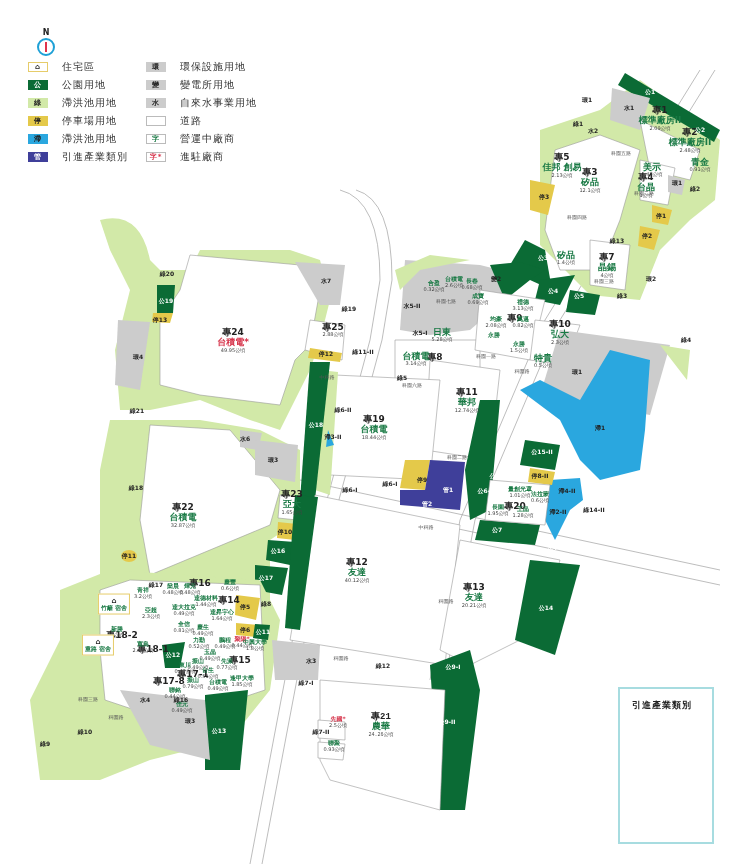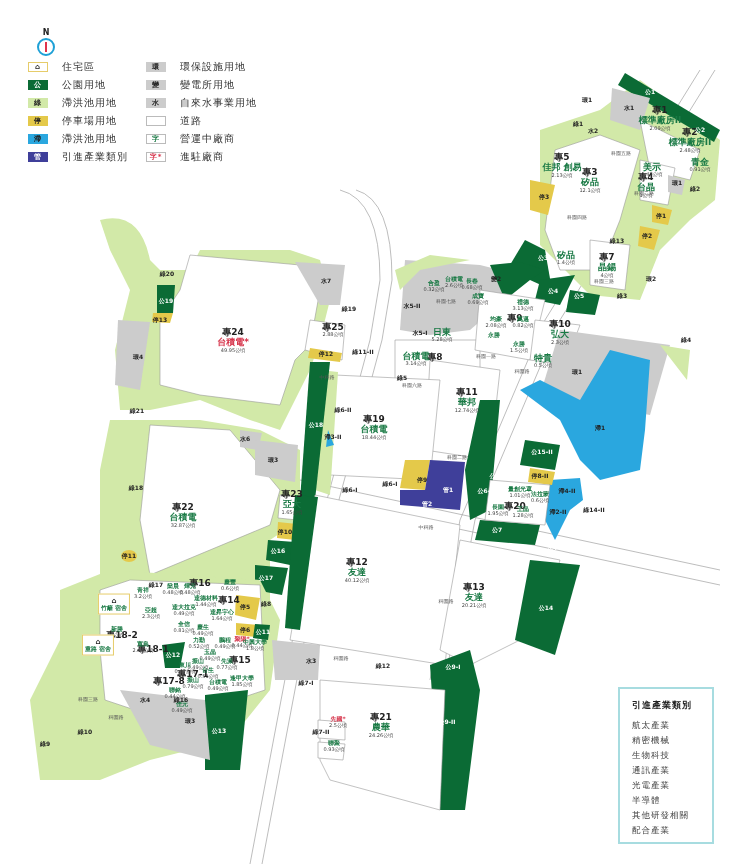--- a/index.html
+++ b/index.html
@@ -214,21 +214,21 @@
     <div class="lbl big" style="left: 474px; top: 595px;"><span>專13</span><span class="co">友達</span><span class="ar">20.21公頃</span></div>
     <div class="lbl big" style="left: 229px; top: 600px;"><span>專14</span></div>
     <div class="lbl big" style="left: 240px; top: 660px;"><span>專15</span></div>
     <div class="lbl big" style="left: 200px; top: 583px;"><span>專16</span></div>
     <div class="lbl big" style="left: 193px; top: 674px;"><span>專17-1</span></div>
     <div class="lbl big" style="left: 169px; top: 681px;"><span>專17-8</span></div>
     <div class="lbl big" style="left: 153px; top: 649px;"><span>專18-1</span></div>
     <div class="lbl big" style="left: 122px; top: 635px;"><span>專18-2</span></div>
     <div class="lbl big" style="left: 374px; top: 427px;"><span>專19</span><span class="co">台積電</span><span class="ar">18.44公頃</span></div>
     <div class="lbl big" style="left: 515px; top: 506px;"><span>專20</span></div>
-    <div class="lbl big" style="left: 381px; top: 725px;"><span>專21</span><span class="co">農華</span><span class="ar">24.26公頃</span></div>
+    <div class="lbl big" style="left: 381px; top: 725px; font-family: Liberation Mono, monospace;"><span>專21</span><span class="co">農華</span><span class="ar">24.26公頃</span></div>
     <div class="lbl big" style="left: 183px; top: 515px;"><span>專22</span><span class="co">台積電</span><span class="ar">32.87公頃</span></div>
     <div class="lbl big" style="left: 292px; top: 502px;"><span>專23</span><span class="co">亞大</span><span class="ar">1.65公頃</span></div>
     <div class="lbl big" style="left: 233px; top: 340px;"><span>專24</span><span class="co red">台積電*</span><span class="ar">49.95公頃</span></div>
     <div class="lbl big" style="left: 333px; top: 330px;"><span>專25</span><span class="ar">2.88公頃</span></div>
     <div class="lbl " style="left: 454px; top: 282px;">
       <span class="co" style="font-size: 6px;">台積電</span>
       <span class="ar">2.6公頃</span>
     </div>
     <div class="lbl " style="left: 434px; top: 286px;">
       <span class="co" style="font-size: 6px;">合盈</span>
@@ -485,23 +485,13 @@
     <div class="lbl " style="left: 426px; top: 528px; font-size: 5px; font-weight: normal; color: rgb(85, 85, 85);">中科路</div>
     <div class="lbl " style="left: 446px; top: 602px; font-size: 5px; font-weight: normal; color: rgb(85, 85, 85);">科園路</div>
     <div class="lbl " style="left: 341px; top: 659px; font-size: 5px; font-weight: normal; color: rgb(85, 85, 85);">科園路</div>
     <div class="lbl " style="left: 327px; top: 378px; font-size: 5px; font-weight: normal; color: rgb(85, 85, 85);">中科路</div>
     <div class="lbl " style="left: 88px; top: 700px; font-size: 5px; font-weight: normal; color: rgb(85, 85, 85);">科園三路</div>
     <div class="lbl " style="left: 116px; top: 718px; font-size: 5px; font-weight: normal; color: rgb(85, 85, 85);">科園路</div>
   </div>
 
 <div class="industry">
   <div class="t">引進產業類別</div>
-  <div id="indItems">
-      <div class="i">航太產業</div>
-      <div class="i">精密機械</div>
-      <div class="i">生物科技</div>
-      <div class="i">通訊產業</div>
-      <div class="i">光電產業</div>
-      <div class="i">半導體</div>
-      <div class="i">其他研發相關</div>
-      <div class="i">配合產業</div>
-    </div>
 </div>
 
 </body></html>

